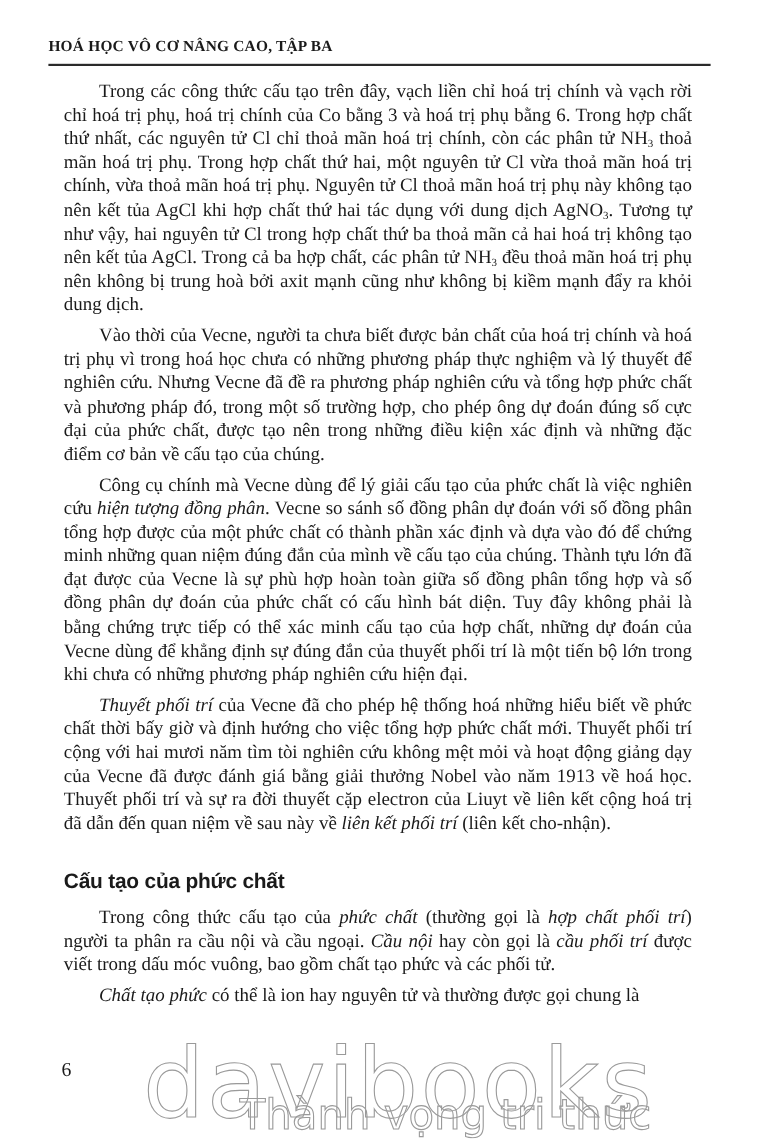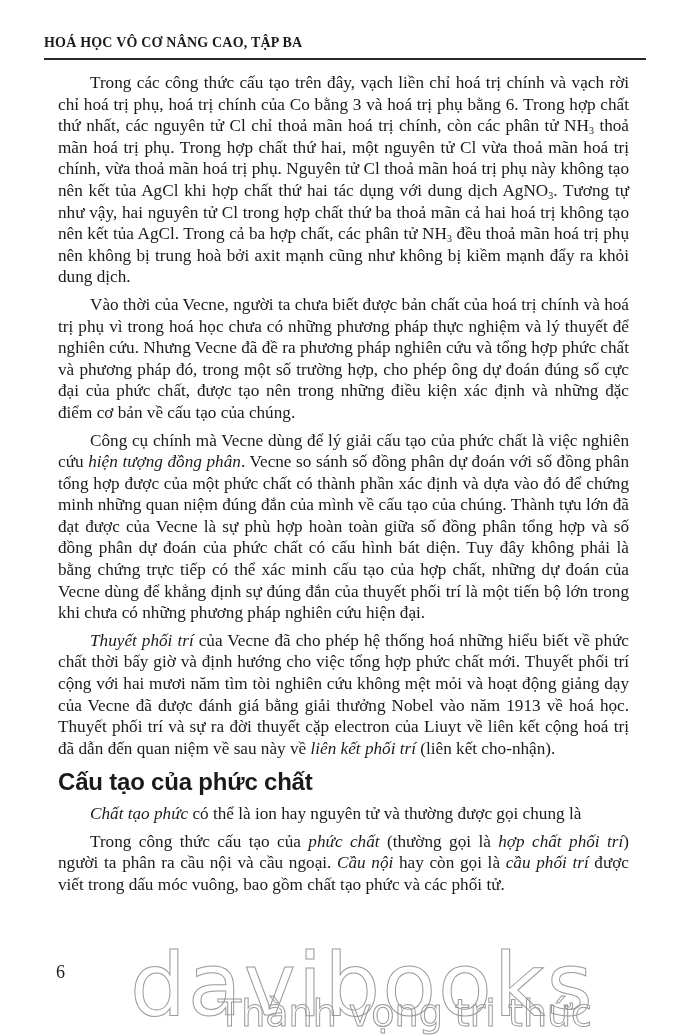--- a/index.html
+++ b/index.html
@@ -17,21 +17,21 @@
     }
     .body {
       position: absolute; left: 58px; top: 72px; width: 571px;
       font-size: 17.2px; line-height: 21.6px; text-align: justify;
     }
     .body p { margin: 0 0 6px 0; text-indent: 32px; }
     .body p .i { font-style: italic; }
     sub { font-size: 10px; vertical-align: -3px; line-height: 0; }
     .section-title {
       font-family: "Liberation Sans", "DejaVu Sans", sans-serif; font-weight: bold;
-      font-size: 24px; margin: 12px 0 10px 0; text-indent: 0; letter-spacing: -0.2px;
+      font-size: 19px; margin: 32px 0 10px 0; text-indent: 0; letter-spacing: -0.2px;
     }
     .page-number {
       position: absolute; left: 56px; top: 962px; font-size: 18px;
     }
     .watermark-main {
       position: absolute; left: 130px; top: 930px; width: 450px; text-align: center;
       font-family: "DejaVu Sans", sans-serif; font-size: 88px; line-height: 88px;
       color: transparent; -webkit-text-stroke: 1px #9a9a9a; letter-spacing: 2px; margin-top: 11px;
     }
     .watermark-tag {
@@ -45,19 +45,19 @@
 
 <div class="running-head">HOÁ HỌC VÔ CƠ NÂNG CAO, TẬP BA</div>
 <div class="head-rule"></div>
 
 <div class="body">
   <p>Trong các công thức cấu tạo trên đây, vạch liền chỉ hoá trị chính và vạch rời chỉ hoá trị phụ, hoá trị chính của Co bằng 3 và hoá trị phụ bằng 6. Trong hợp chất thứ nhất, các nguyên tử Cl chỉ thoả mãn hoá trị chính, còn các phân tử NH<sub>3</sub> thoả mãn hoá trị phụ. Trong hợp chất thứ hai, một nguyên tử Cl vừa thoả mãn hoá trị chính, vừa thoả mãn hoá trị phụ. Nguyên tử Cl thoả mãn hoá trị phụ này không tạo nên kết tủa AgCl khi hợp chất thứ hai tác dụng với dung dịch AgNO<sub>3</sub>. Tương tự như vậy, hai nguyên tử Cl trong hợp chất thứ ba thoả mãn cả hai hoá trị không tạo nên kết tủa AgCl. Trong cả ba hợp chất, các phân tử NH<sub>3</sub> đều thoả mãn hoá trị phụ nên không bị trung hoà bởi axit mạnh cũng như không bị kiềm mạnh đẩy ra khỏi dung dịch.</p>
   <p>Vào thời của Vecne, người ta chưa biết được bản chất của hoá trị chính và hoá trị phụ vì trong hoá học chưa có những phương pháp thực nghiệm và lý thuyết để nghiên cứu. Nhưng Vecne đã đề ra phương pháp nghiên cứu và tổng hợp phức chất và phương pháp đó, trong một số trường hợp, cho phép ông dự đoán đúng số cực đại của phức chất, được tạo nên trong những điều kiện xác định và những đặc điểm cơ bản về cấu tạo của chúng.</p>
   <p>Công cụ chính mà Vecne dùng để lý giải cấu tạo của phức chất là việc nghiên cứu <span class="i">hiện tượng đồng phân</span>. Vecne so sánh số đồng phân dự đoán với số đồng phân tổng hợp được của một phức chất có thành phần xác định và dựa vào đó để chứng minh những quan niệm đúng đắn của mình về cấu tạo của chúng. Thành tựu lớn đã đạt được của Vecne là sự phù hợp hoàn toàn giữa số đồng phân tổng hợp và số đồng phân dự đoán của phức chất có cấu hình bát diện. Tuy đây không phải là bằng chứng trực tiếp có thể xác minh cấu tạo của hợp chất, những dự đoán của Vecne dùng để khẳng định sự đúng đắn của thuyết phối trí là một tiến bộ lớn trong khi chưa có những phương pháp nghiên cứu hiện đại.</p>
   <p><span class="i">Thuyết phối trí</span> của Vecne đã cho phép hệ thống hoá những hiểu biết về phức chất thời bấy giờ và định hướng cho việc tổng hợp phức chất mới. Thuyết phối trí cộng với hai mươi năm tìm tòi nghiên cứu không mệt mỏi và hoạt động giảng dạy của Vecne đã được đánh giá bằng giải thưởng Nobel vào năm 1913 về hoá học. Thuyết phối trí và sự ra đời thuyết cặp electron của Liuyt về liên kết cộng hoá trị đã dẫn đến quan niệm về sau này về <span class="i">liên kết phối trí</span> (liên kết cho-nhận).</p>
   <div class="section-title">Cấu tạo của phức chất</div>
+  <p>Trong công thức cấu tạo của <span class="i">phức chất</span> (thường gọi là <span class="i">hợp chất phối trí</span>) người ta phân ra cầu nội và cầu ngoại. <span class="i">Cầu nội</span> hay còn gọi là <span class="i">cầu phối trí</span> được viết trong dấu móc vuông, bao gồm chất tạo phức và các phối tử.</p>
   <p><span class="i">Chất tạo phức</span> có thể là ion hay nguyên tử và thường được gọi chung là</p>
-  <p>Trong công thức cấu tạo của <span class="i">phức chất</span> (thường gọi là <span class="i">hợp chất phối trí</span>) người ta phân ra cầu nội và cầu ngoại. <span class="i">Cầu nội</span> hay còn gọi là <span class="i">cầu phối trí</span> được viết trong dấu móc vuông, bao gồm chất tạo phức và các phối tử.</p>
 </div>
 
 <div class="page-number">6</div>
 <div class="watermark-main">davibooks</div>
 <div class="watermark-tag">Thành vọng tri thức</div>
 
 </body></html>

